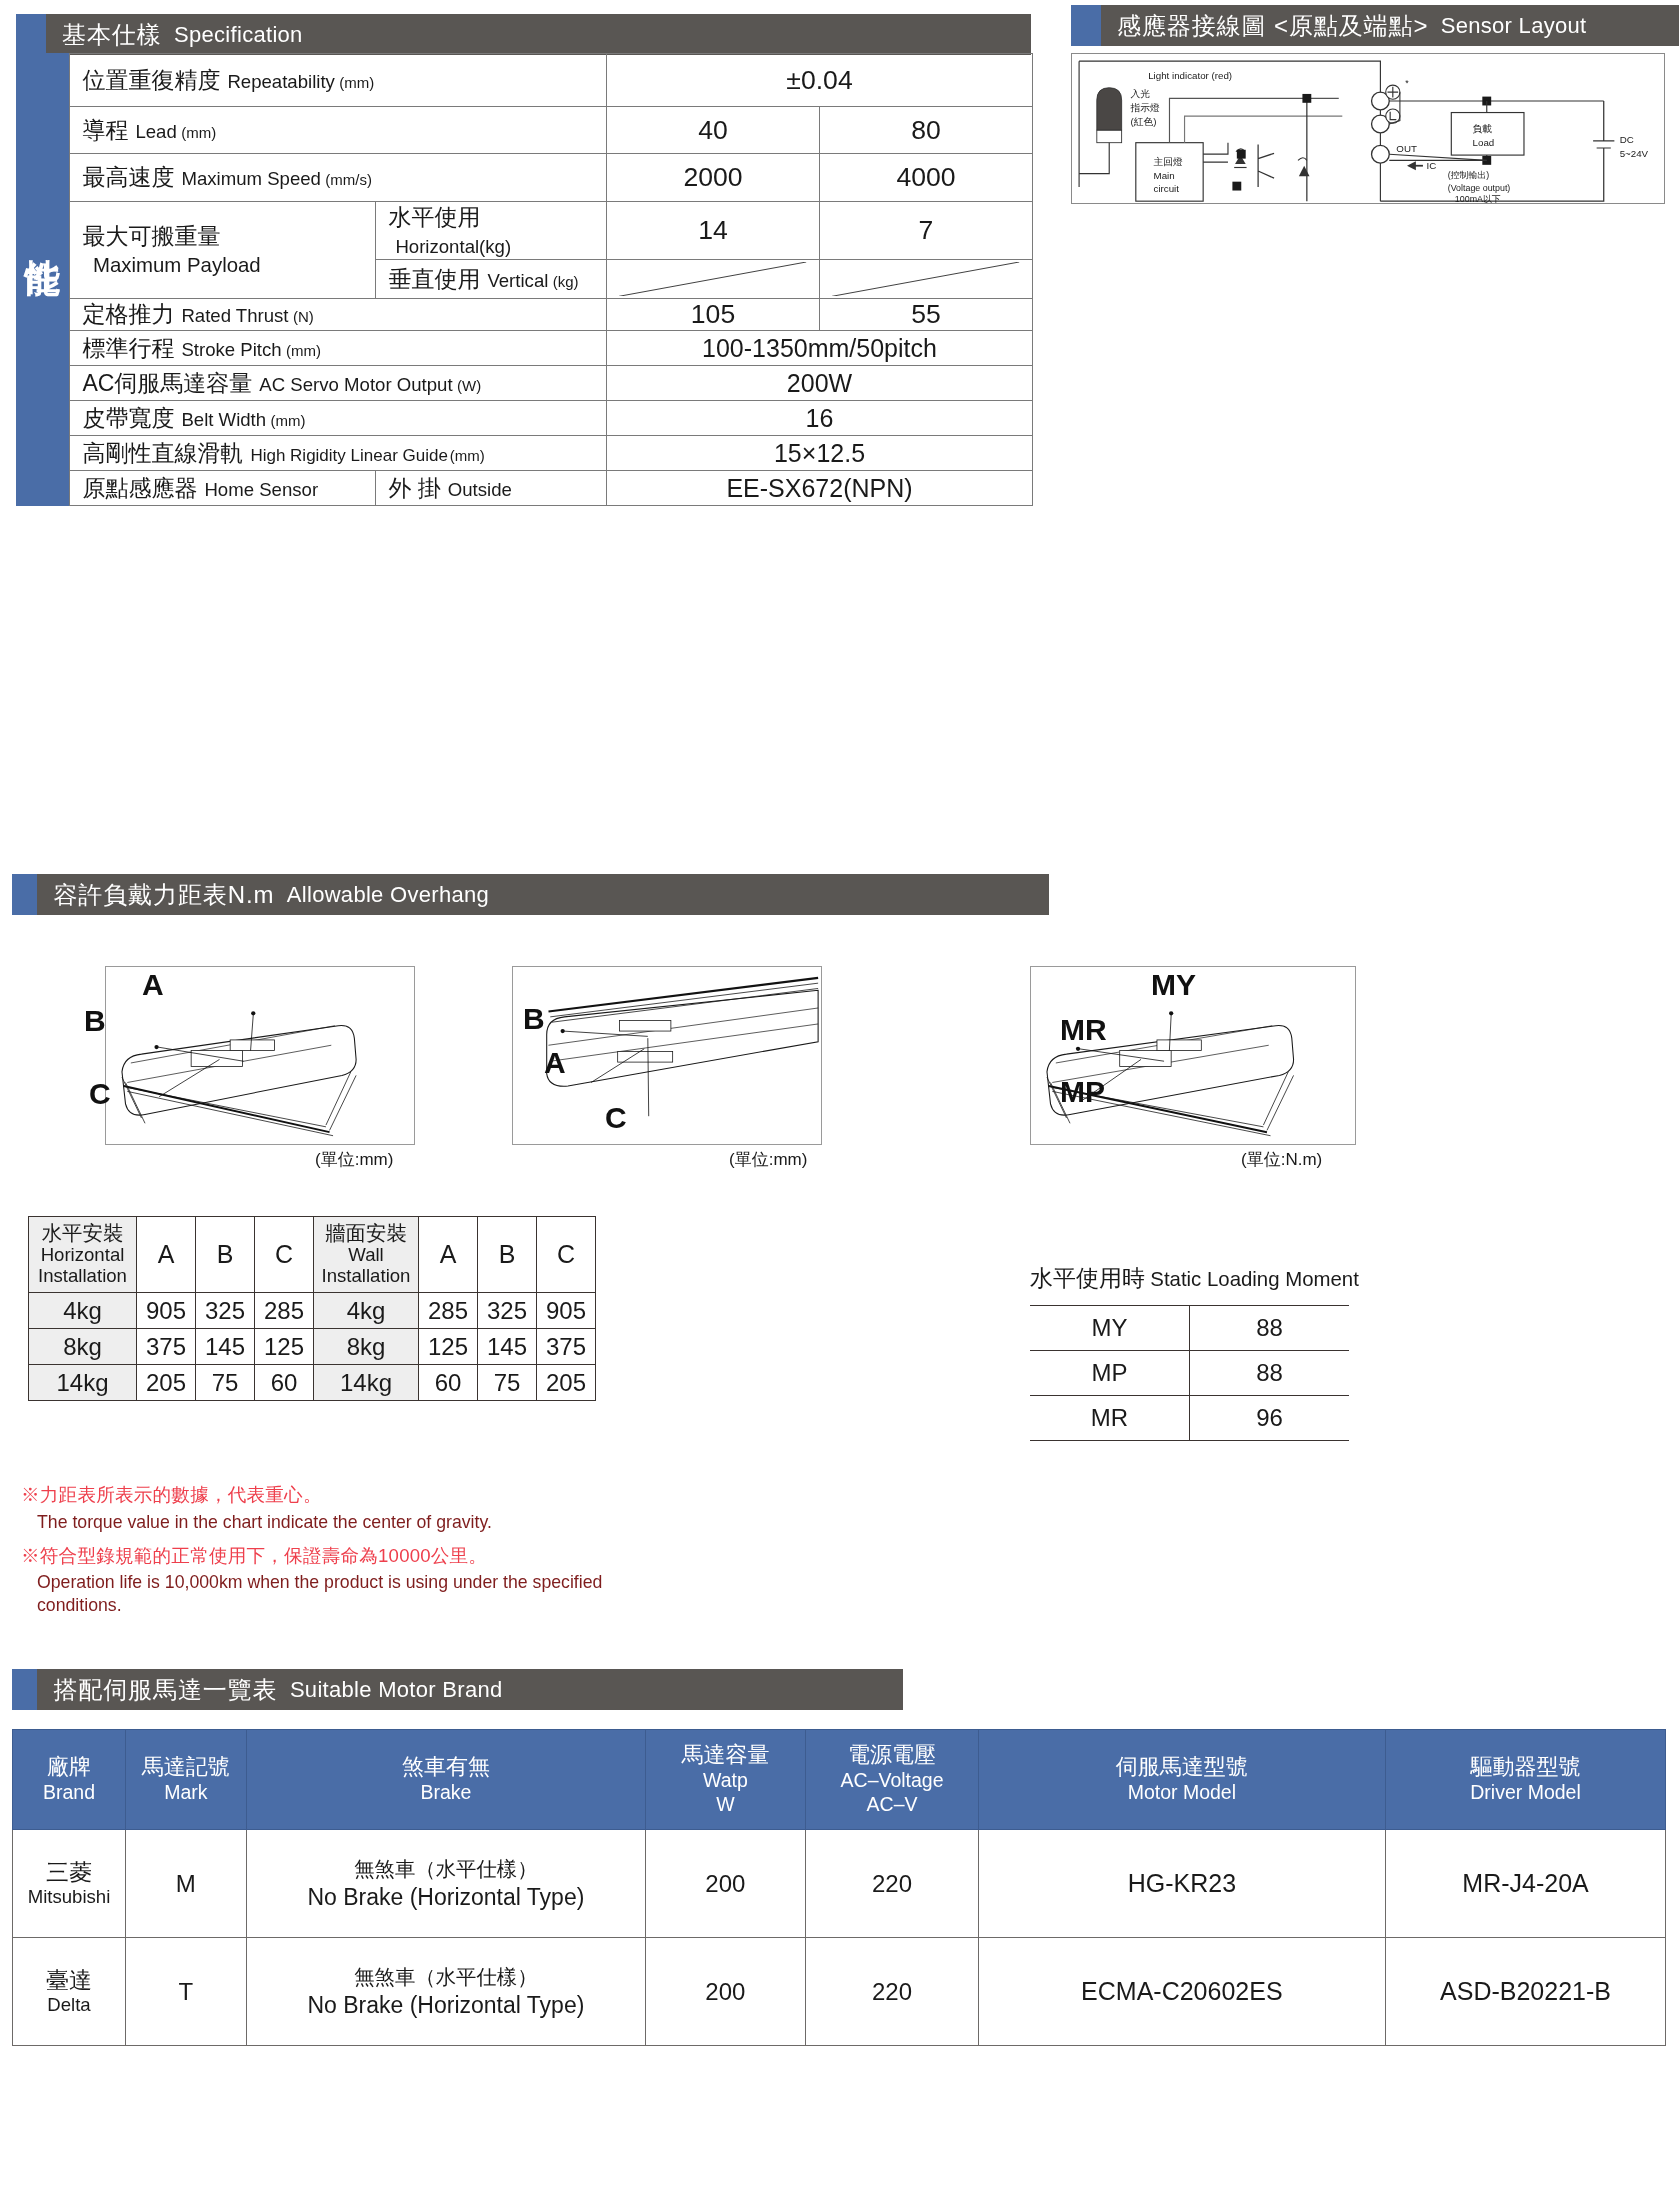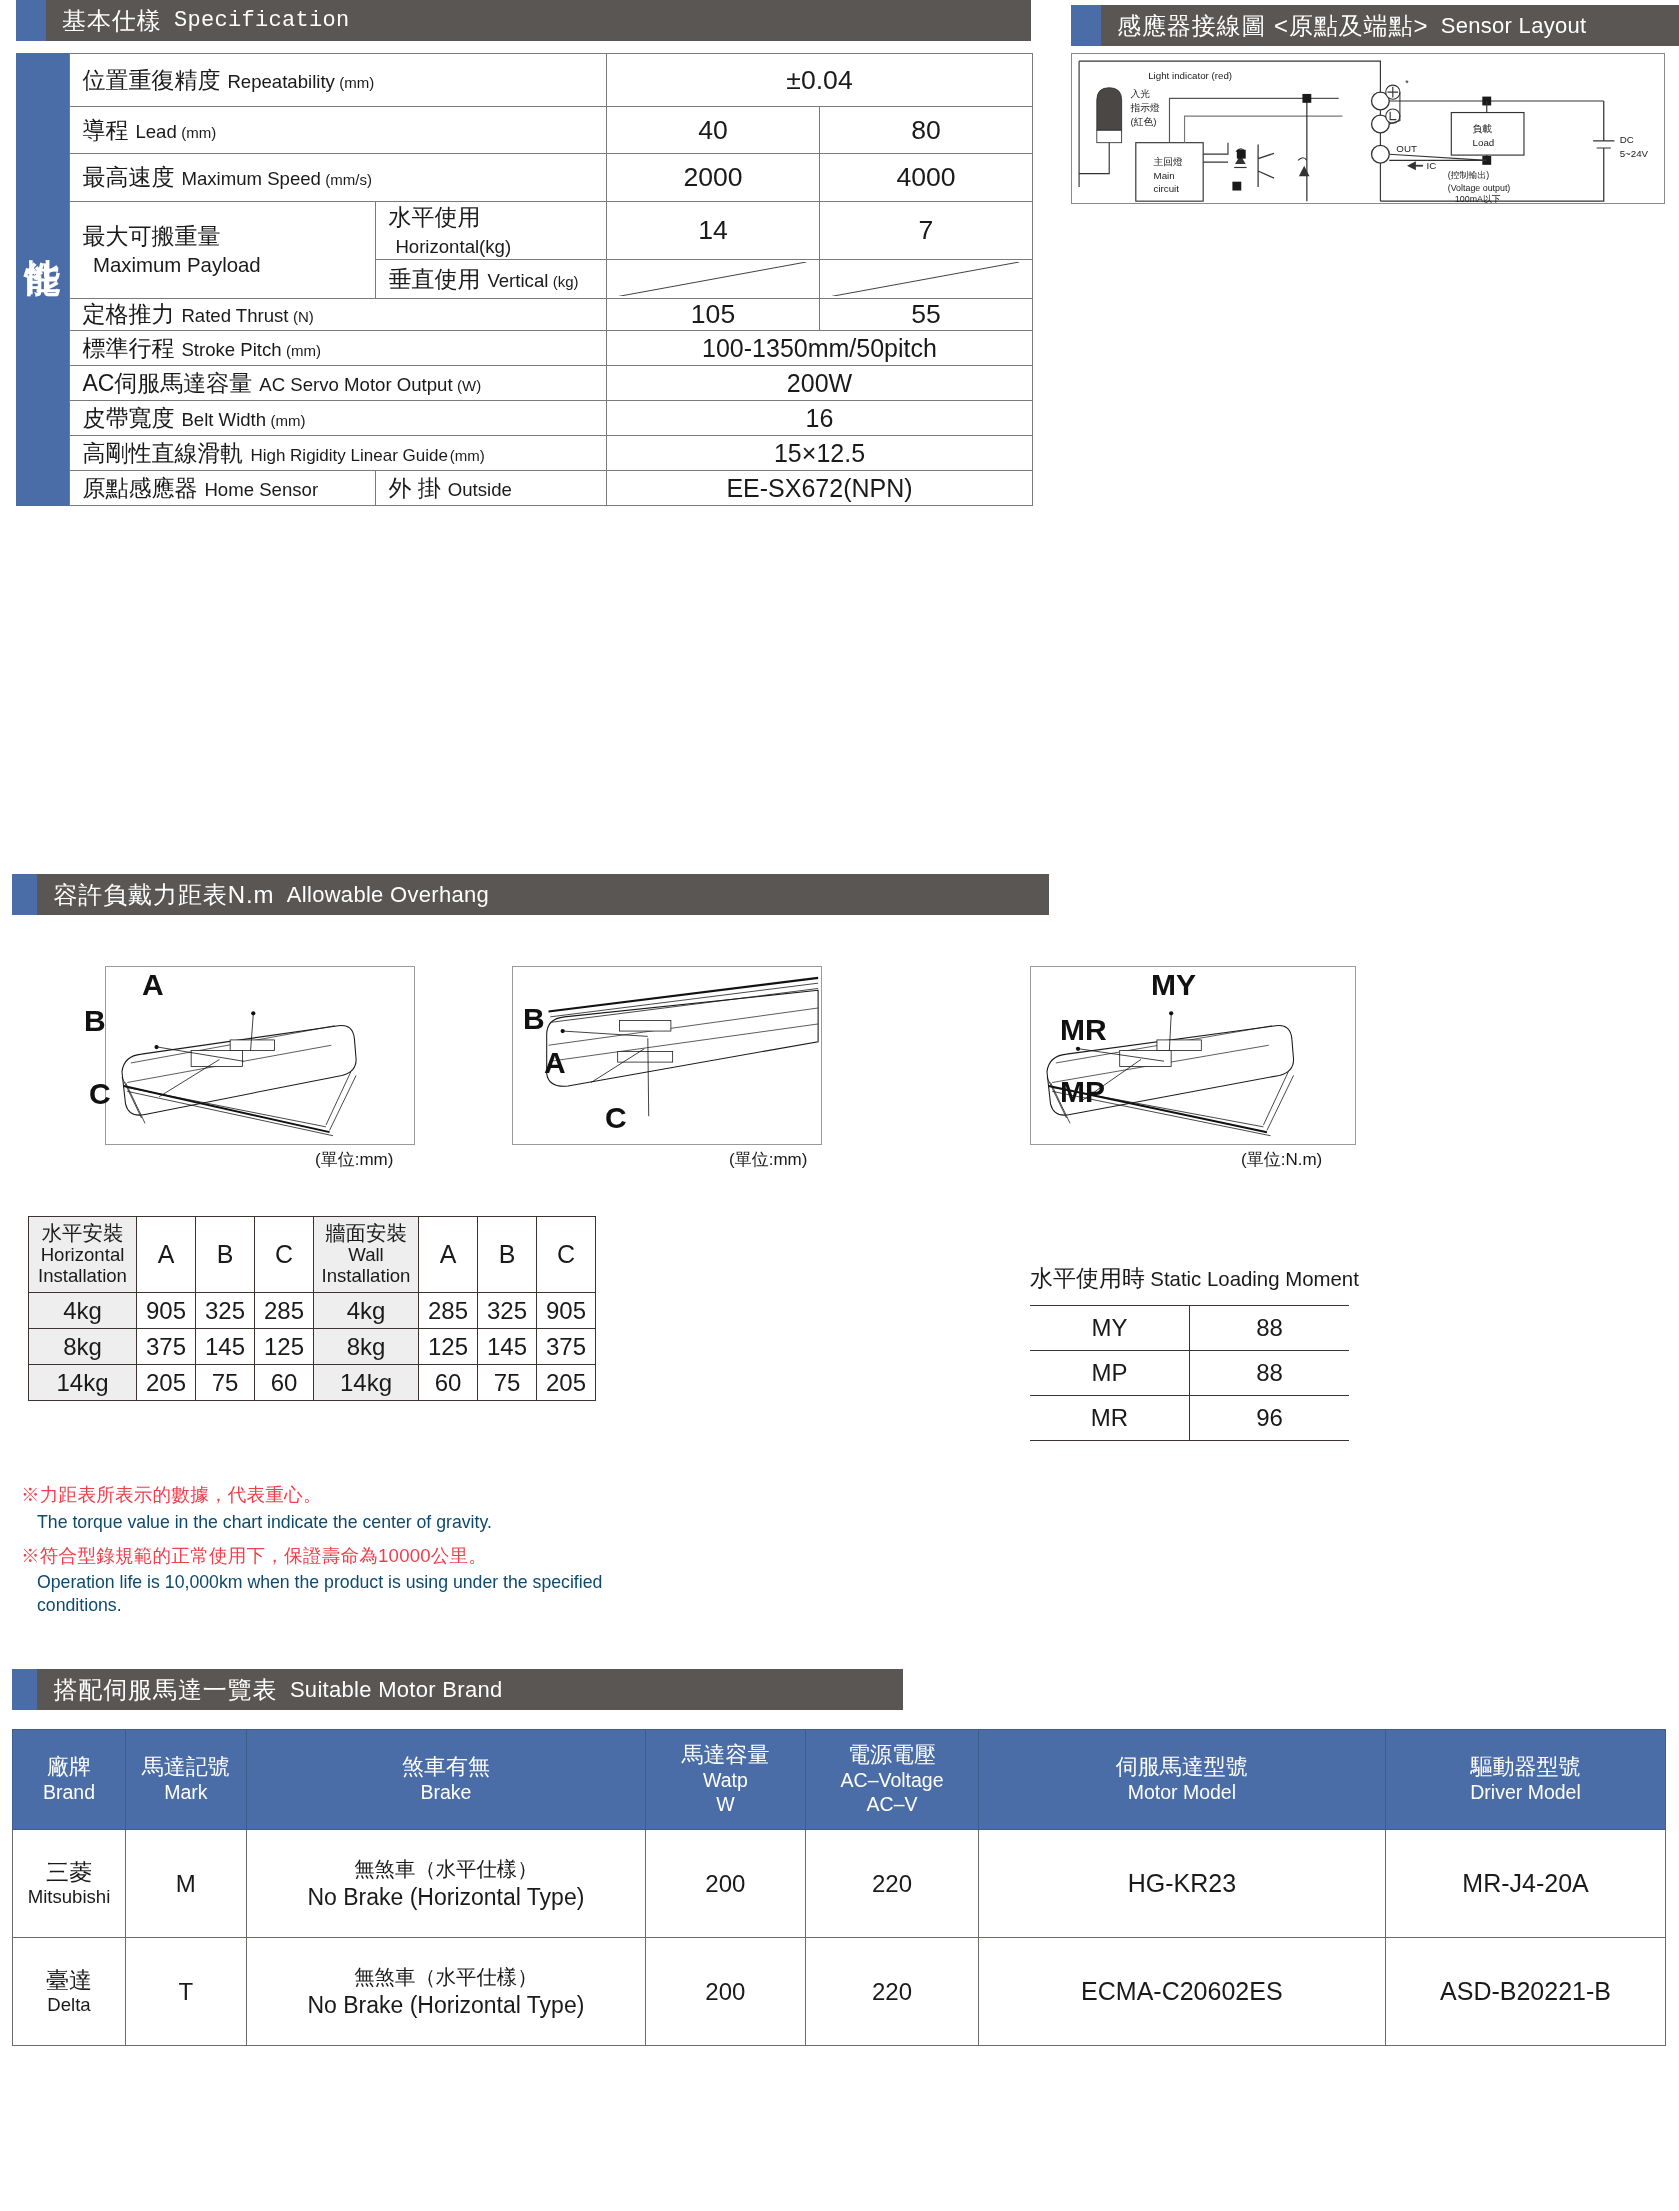--- a/index.html
+++ b/index.html
@@ -196,21 +196,21 @@
     top: 1482px;
     width: 621px;
   }
   .note-cn {
     color: #ee3f4c;
     font-size: 18.6px;
     margin-bottom: 2.7px;
     letter-spacing: 0.2px;
   }
   .note-en {
-    color: #0c4a6e;
+    color: #7f1d1d;
     font-size: 17.7px;
     margin: 0 0 8.9px 16px;
     line-height: 1.3;
   }
 
   
   #motor-table-wrap {
     position: absolute;
     left: 12.4px;
     top: 1729px;
@@ -242,21 +242,21 @@
   td.brand .en { font-size: 18.6px; display: block; }
   td.mark { font-size: 24px; }
   td.brake .cn { font-size: 20.4px; display: block; line-height: 1.3; }
   td.brake .en { font-size: 23px; display: block; line-height: 1.25; }
   td.num { font-size: 24px; }
   td.model { font-size: 25px; }
 </style>
 </head>
 <body>
 
-<div class="section-bar" style="left:16px; top:0; width:1015px;font-family:Liberation Mono, monospace;">
+<div class="section-bar" style="left:16px; top:14px; width:1015px;">
   <div class="accent"></div>
   <div class="bar-text">
     <span class="bar-cn">基本仕樣</span>
     <span class="bar-en">Specification</span>
   </div>
 </div>
 
 <div id="spec-block">
   <div id="spec-sidebar">
     <div class="side-label" id="side-perf">

